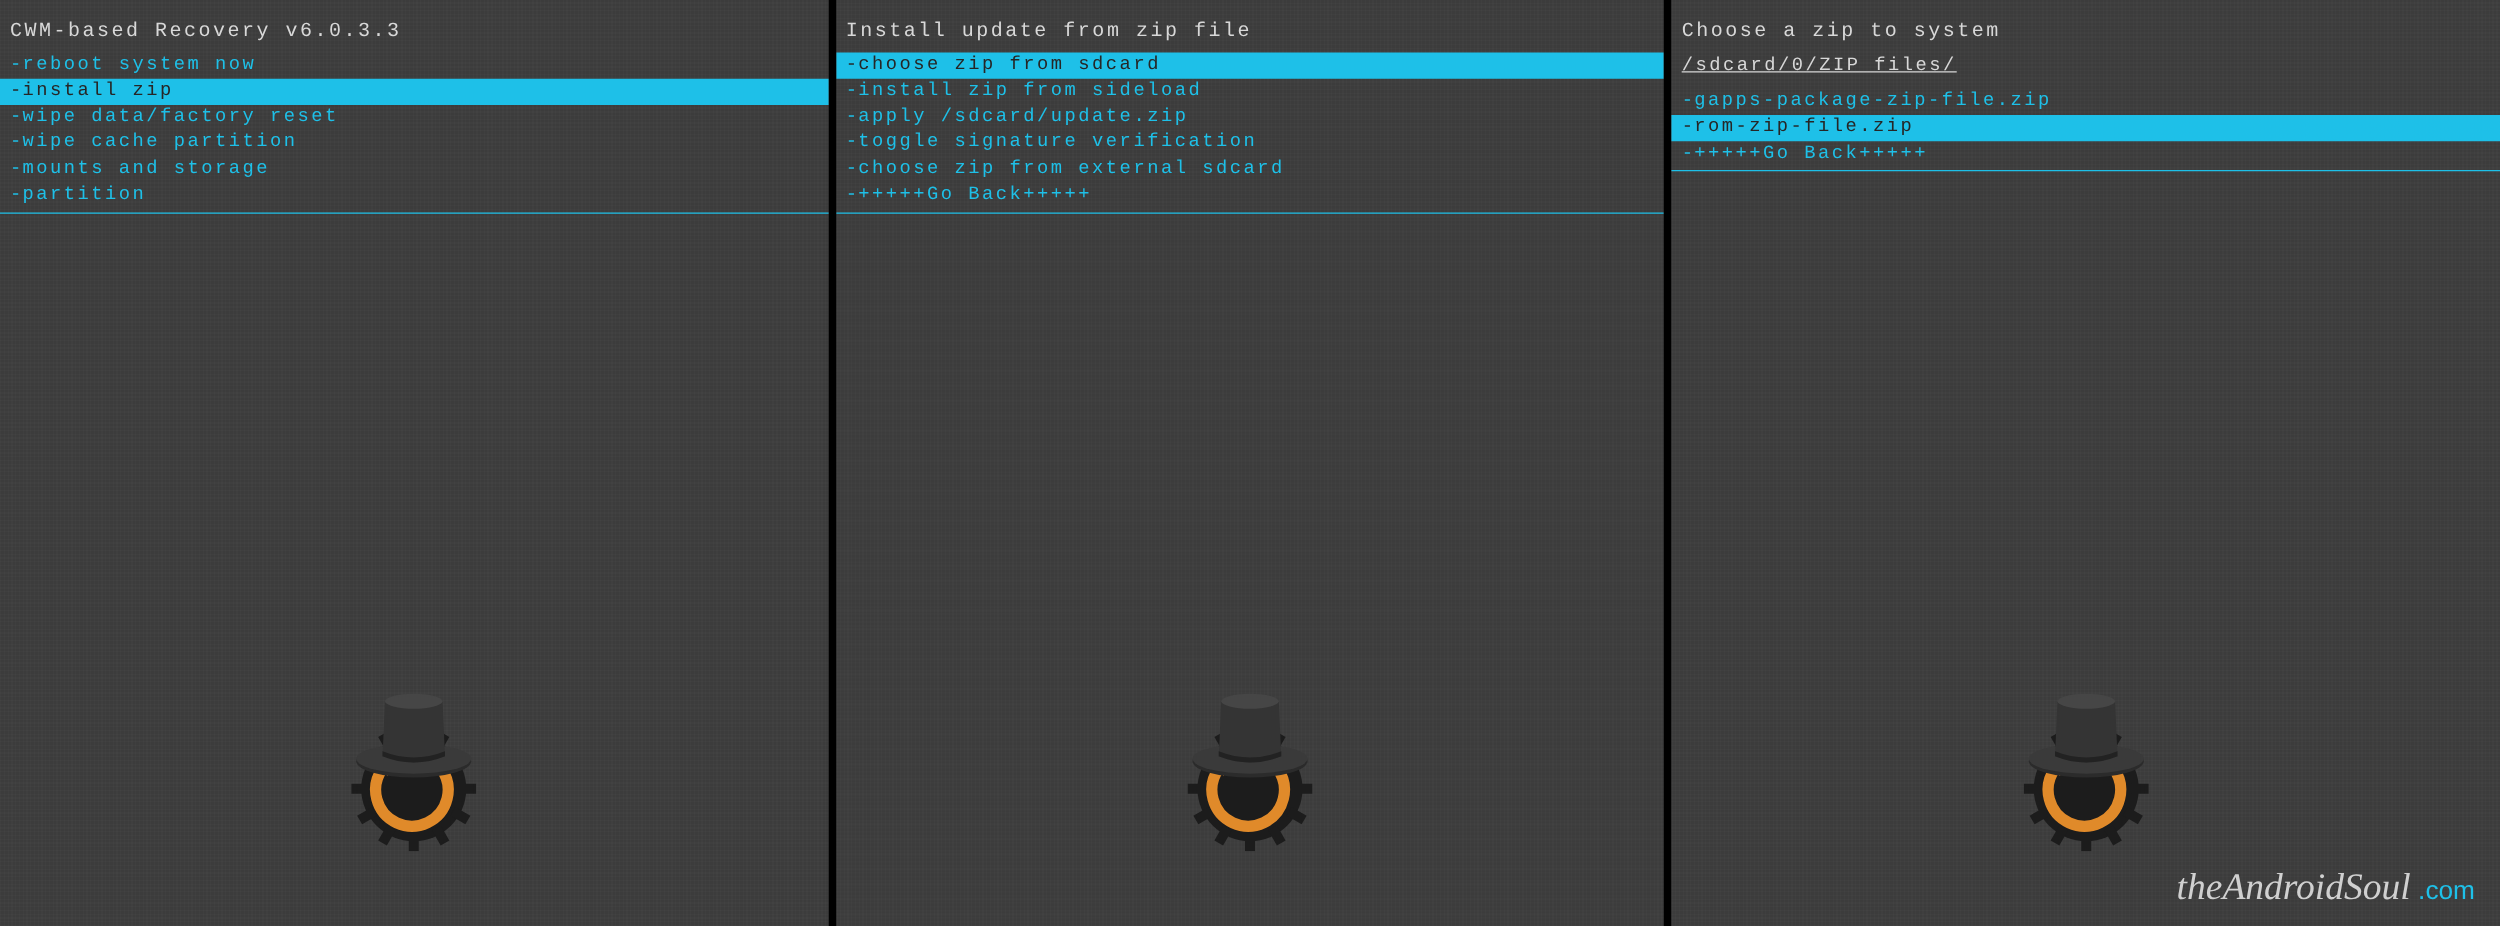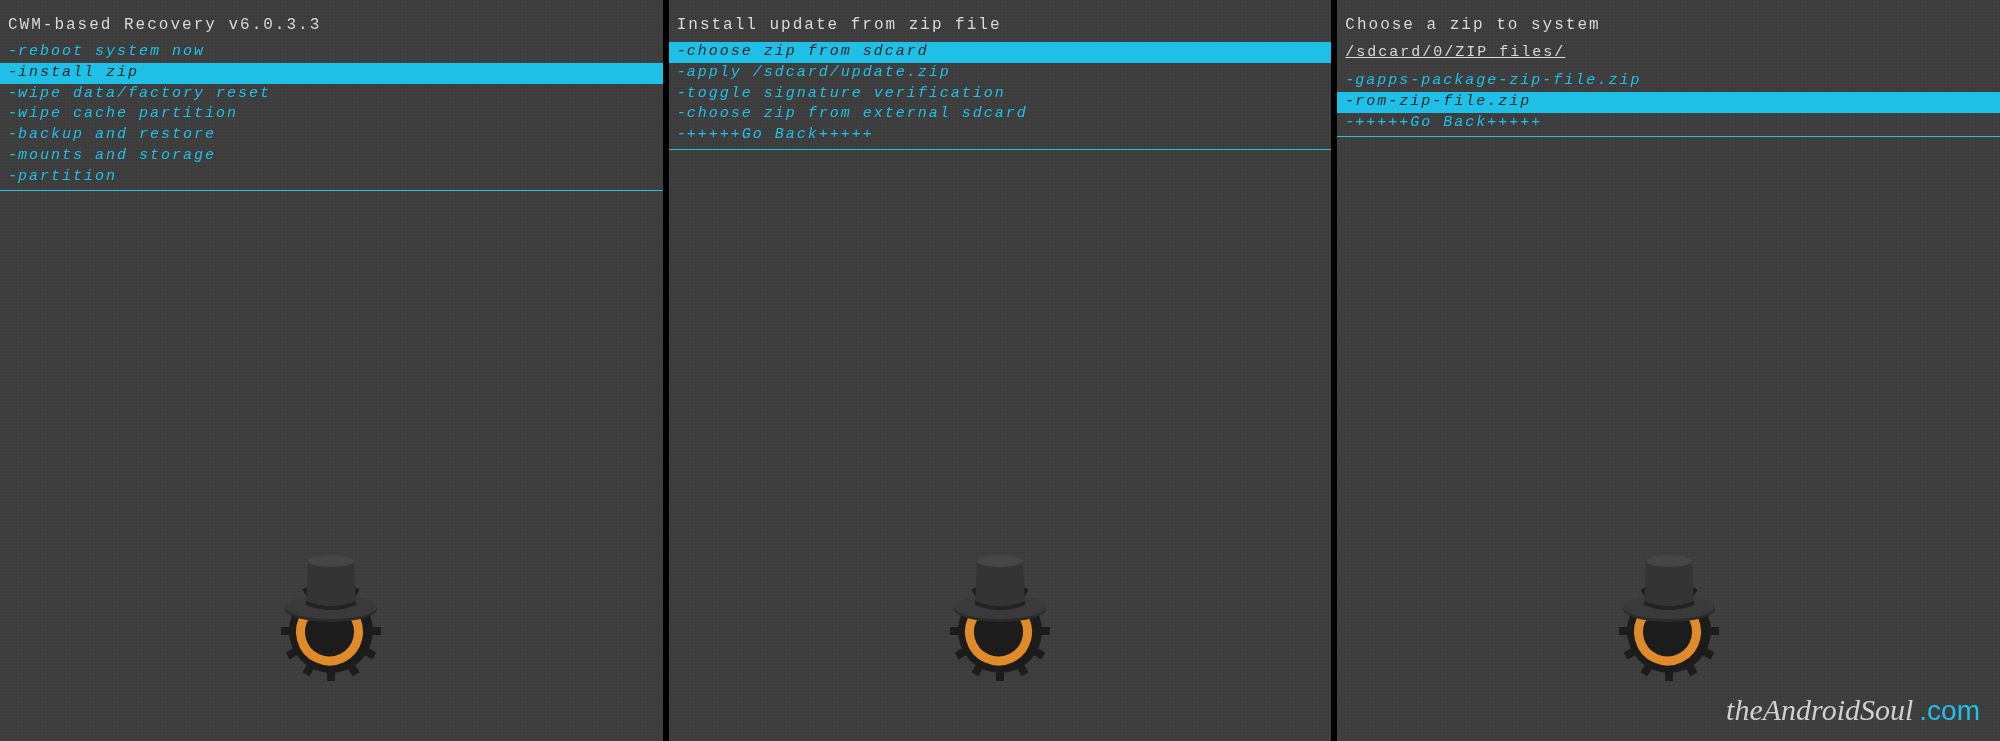--- a/index.html
+++ b/index.html
@@ -31,21 +31,20 @@
   }
   .subtitle {
     color: #d8d8d8;
     font-size: 15px;
     padding: 4px 8px 8px 8px;
     white-space: pre;
     text-decoration: underline;
   }
   .menu {
     margin-top: 2px;
-    font-style: italic;
   }
   .item {
     color: #1ec0e8;
     font-size: 15px;
     padding: 1px 8px 1px 18px;
     white-space: pre;
     position: relative;
     line-height: 1.25;
   }
   .item::before {
@@ -107,35 +106,34 @@
     font-family: 'Brush Script MT', cursive;
     font-size: 30px;
     letter-spacing: 0;
     color: #d0d0d0;
     font-style: italic;
   }
   .watermark .dotcom {
     color: #1ec0e8;
     font-family: Arial, sans-serif;
     font-style: normal;
-    font-size: 28px;
+    font-size: 21px;
     margin-left: 6px;
   }
 </style>
 </head>
 <body>
 
 <div class="panel">
   <div class="title">CWM-based Recovery v6.0.3.3</div>
   <div class="menu">
     <div class="item">reboot system now</div>
     <div class="item selected">install zip</div>
     <div class="item">wipe data/factory reset</div>
     <div class="item">wipe cache partition</div>
-    <div class="item">backup and restore</div>
     <div class="item">mounts and storage</div>
     <div class="item">partition</div>
     <hr class="hr-line">
   </div>
   <div class="logo">
     <div class="gear">
       <svg viewBox="0 0 100 100">
         <g fill="#1c1c1c">
           <circle cx="50" cy="50" r="42"></circle>
           <g>
@@ -170,20 +168,21 @@
         <ellipse cx="47" cy="8" rx="23" ry="6" fill="#464646"></ellipse>
       </svg>
     </div>
   </div>
 </div>
 
 <div class="panel">
   <div class="title">Install update from zip file</div>
   <div class="menu">
     <div class="item selected">choose zip from sdcard</div>
+    <div class="item">install zip from sideload</div>
     <div class="item">apply /sdcard/update.zip</div>
     <div class="item">toggle signature verification</div>
     <div class="item">choose zip from external sdcard</div>
     <div class="item">+++++Go Back+++++</div>
     <hr class="hr-line">
   </div>
   <div class="logo">
     <div class="gear">
       <svg viewBox="0 0 100 100">
         <g fill="#1c1c1c">

